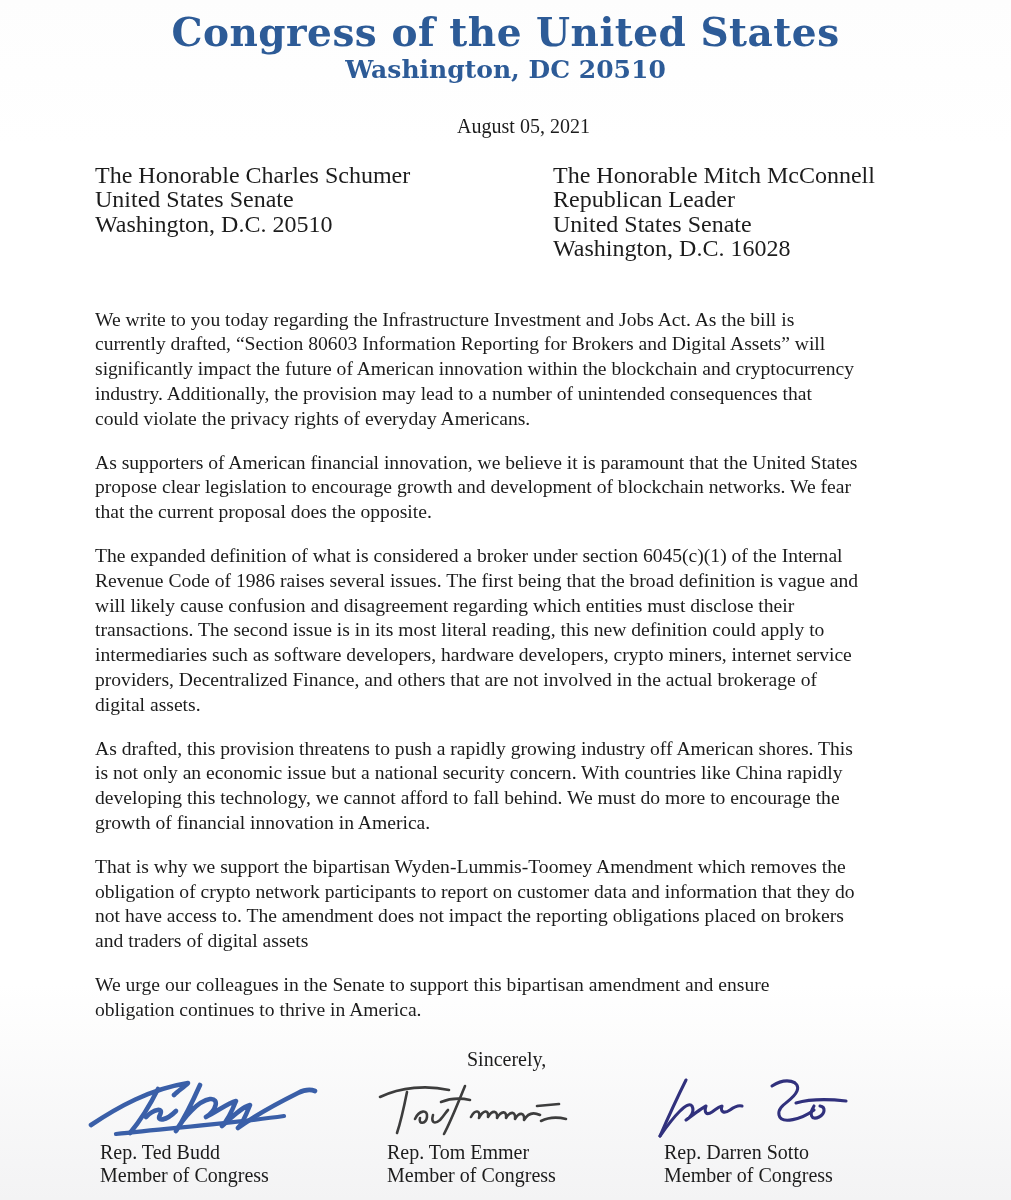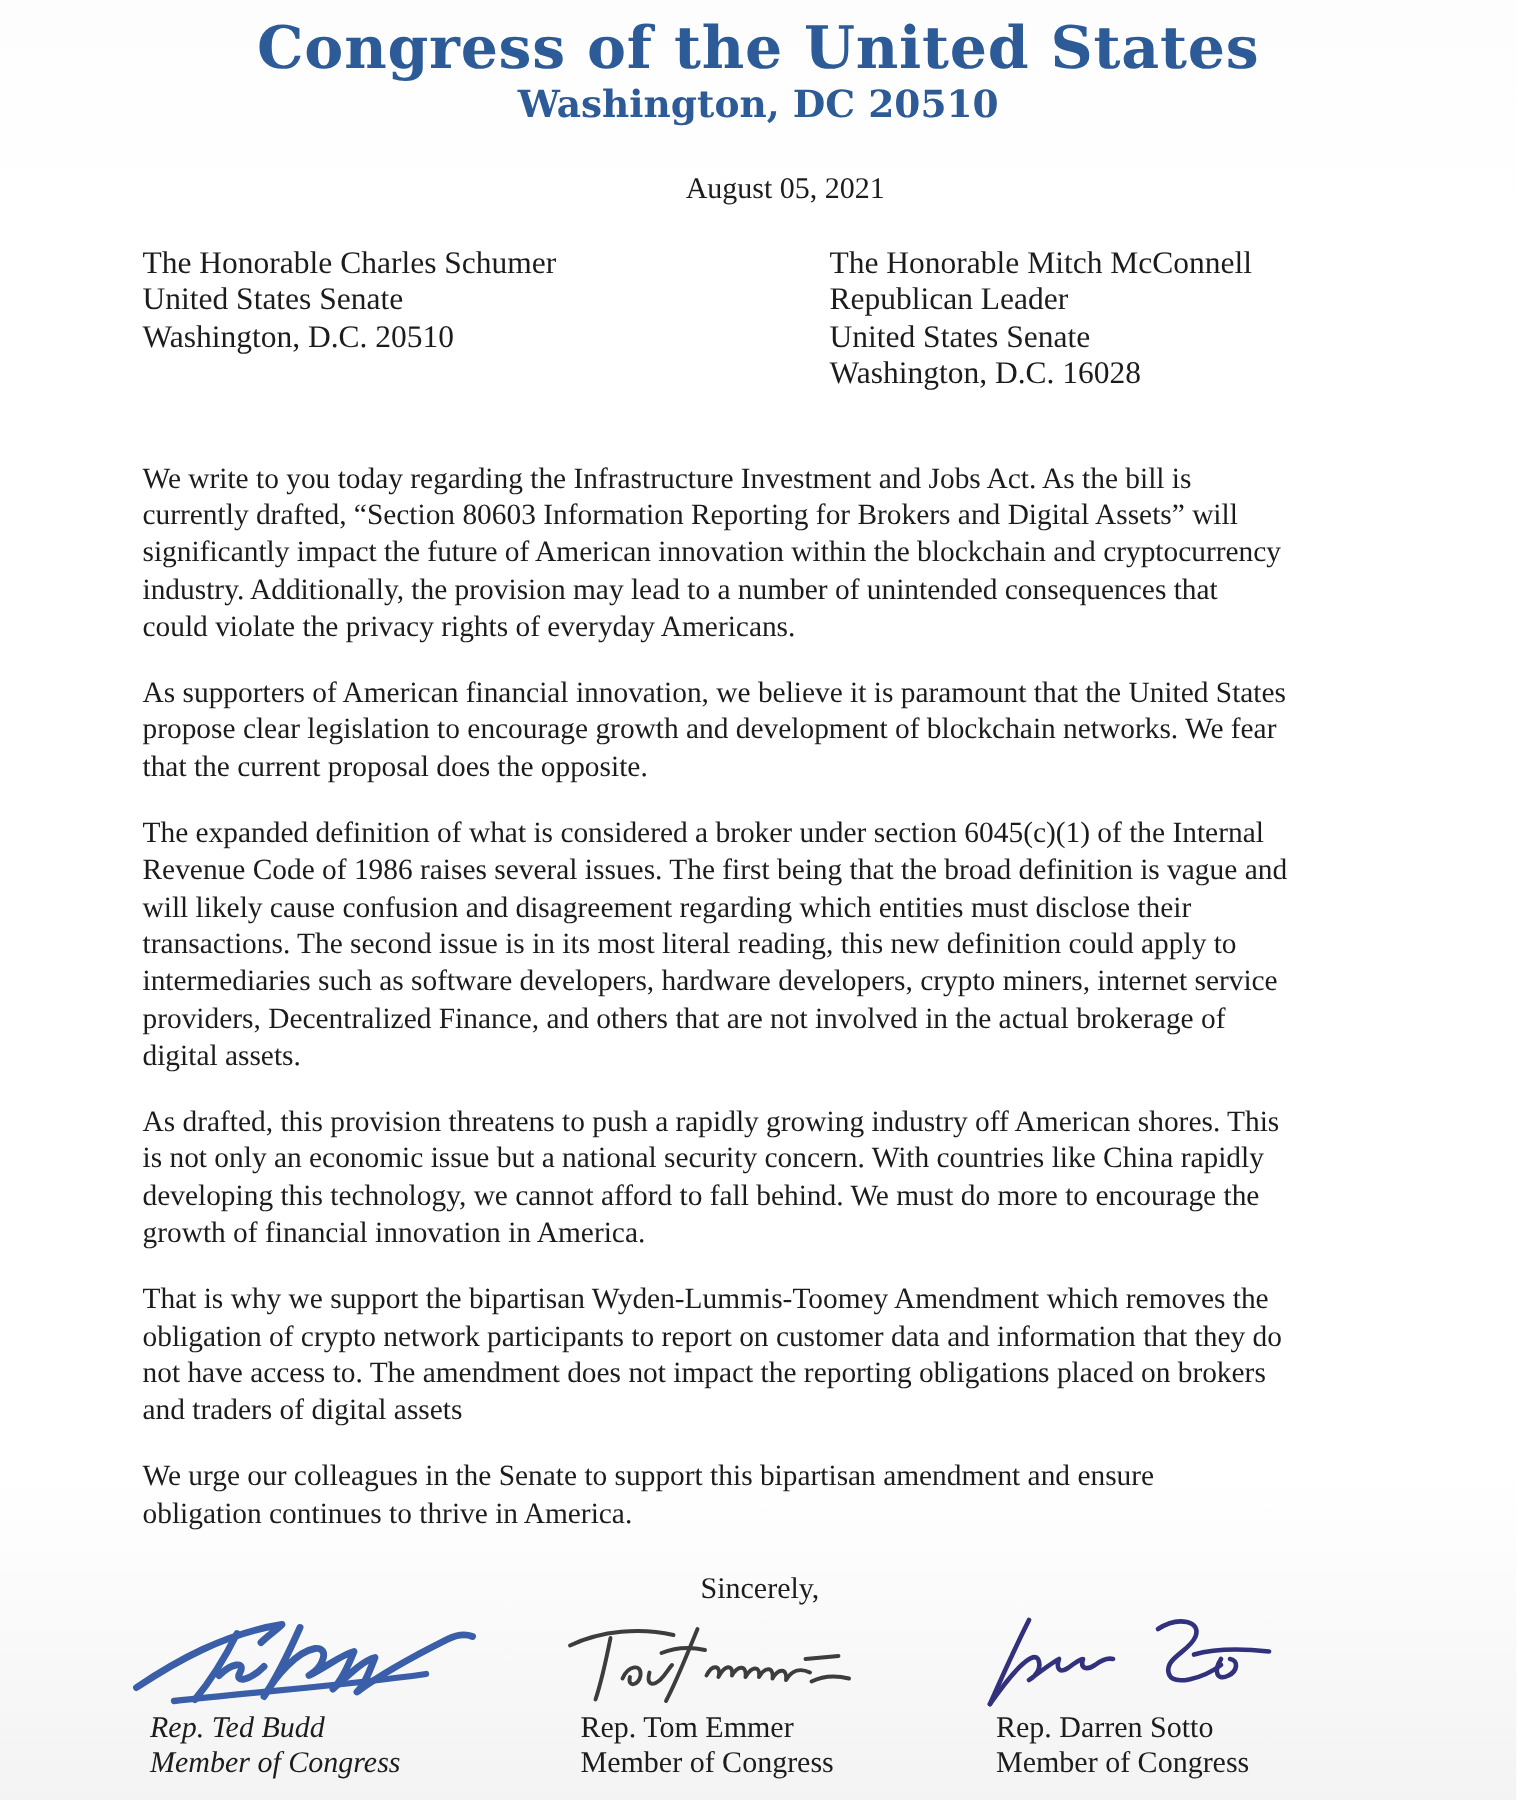--- a/index.html
+++ b/index.html
@@ -23,28 +23,28 @@
   }
   .lh-sub {
     font-family: "DejaVu Serif", serif;
     font-weight: bold;
     font-size: 25px;
     line-height: 30px;
     margin-top: 1px;
   }
   .date { text-align: center; margin-top: 29px; font-size: 20px; line-height: 24px; padding-left: 36px; }
   .recipients { display: flex; margin: 25px 0 0 95px; }
-  .recipient { width: 538px; font-size: 21px; line-height: 24.4px; }
+  .recipient { width: 538px; font-size: 24px; line-height: 24.4px; }
   .recipient div { white-space: nowrap; }
   .body-text { margin: 47px 30px 0 95px; font-size: 19.6px; line-height: 24.8px; }
   .body-text p { margin: 0 0 19px 0; white-space: pre-line; }
   .closing { margin: 24px 0 0 467px; font-size: 20px; line-height: 24px; }
   .signatures { display: flex; align-items: flex-end; margin: 2px 0 0 88px; }
   .sig-col { display: flex; flex-direction: column; }
-  .sig-col-1 { width: 287px; font-style: italic; }
+  .sig-col-1 { width: 287px; }
   .sig-col-2 { width: 277px; }
   .sig-col-3 { width: 300px; justify-content: space-between; }
   .sig-image { display: block; }
   .sig-col-2 .sig-image { margin-left: 2px; margin-bottom: 2px; }
   .sig-col-3 .sig-image { margin-left: 4px; margin-bottom: 1px; }
   .sig-name, .sig-title { font-size: 20px; line-height: 23.5px; margin-left: 12px; }
   svg path { fill: none; stroke: currentColor; stroke-linecap: round; stroke-linejoin: round; }
 </style>
 </head>
 <body>

